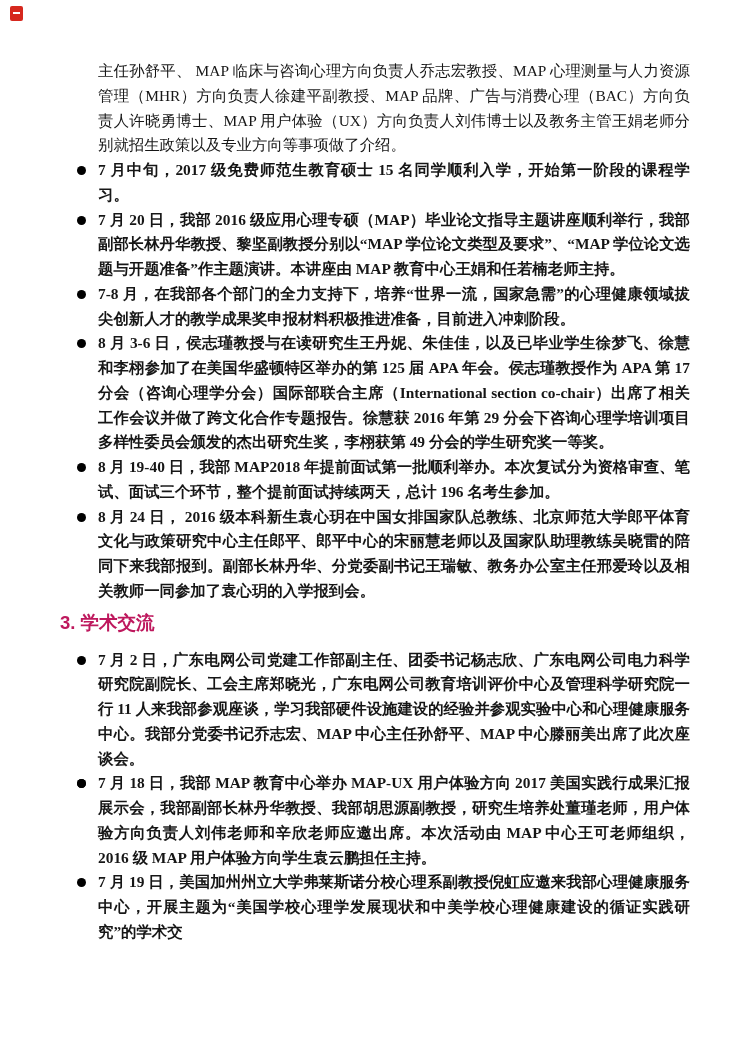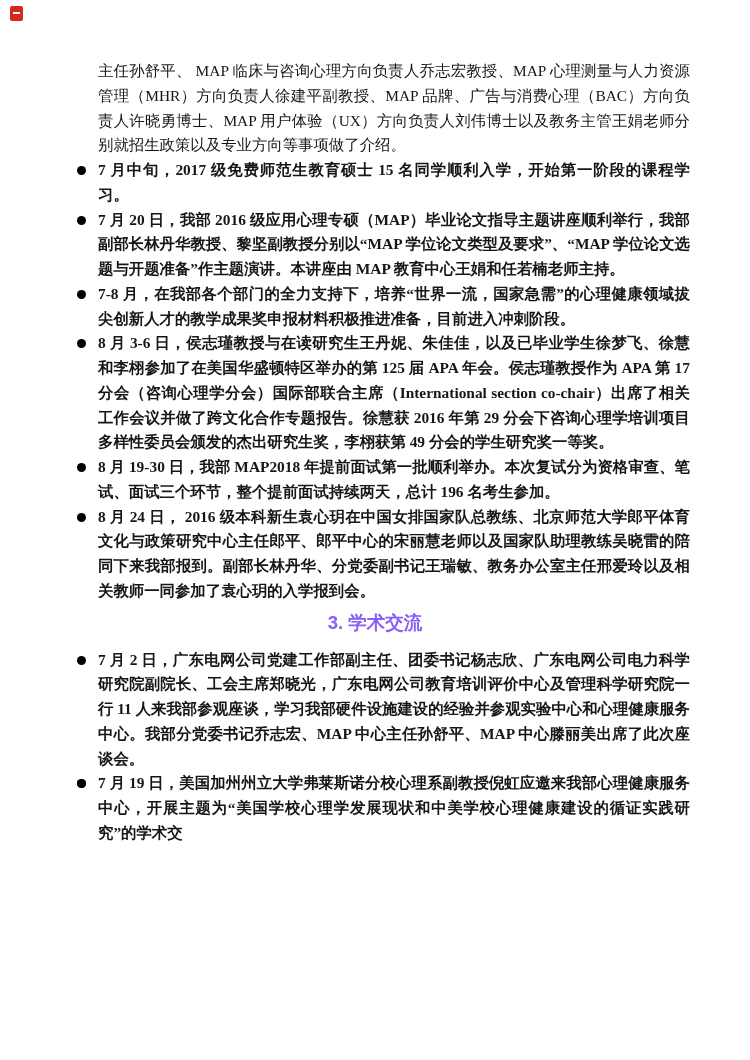--- a/index.html
+++ b/index.html
@@ -66,23 +66,23 @@
     width: 9px;
     height: 9px;
     background: #000000;
     border-radius: 50%;
   }
   h2.section-heading {
     font-family: "Liberation Sans", "DejaVu Sans", sans-serif;
     font-weight: bold;
     font-size: 18.5px;
     line-height: 26px;
-    color: #8b5cf6;
+    color: #be185d;
     margin: 6px 0 12px 0;
-    text-align: center;
+    text-align: left;
   }
 </style>
 </head>
 <body>
 
 <div class="page">
 
   <div class="stamp"></div>
 
   <div class="content">
@@ -101,38 +101,42 @@
       <li>
         <span class="dot"></span>
         <span>7-8 月，在我部各个部门的全力支持下，培养“世界一流，国家急需”的心理健康领域拔尖创新人才的教学成果奖申报材料积极推进准备，目前进入冲刺阶段。</span>
       </li>
       <li>
         <span class="dot"></span>
         <span>8 月 3-6 日，侯志瑾教授与在读研究生王丹妮、朱佳佳，以及已毕业学生徐梦飞、徐慧和李栩参加了在美国华盛顿特区举办的第 125 届 APA 年会。侯志瑾教授作为 APA 第 17 分会（咨询心理学分会）国际部联合主席（International section co-chair）出席了相关工作会议并做了跨文化合作专题报告。徐慧获 2016 年第 29 分会下咨询心理学培训项目多样性委员会颁发的杰出研究生奖，李栩获第 49 分会的学生研究奖一等奖。</span>
       </li>
       <li>
         <span class="dot"></span>
-        <span>8 月 19-30 日，我部 MAP2018 年提前面试第一批顺利举办。本次复试分为资格审查、笔试、面试三个环节，整个提前面试持续两天，总计 196 名考生参加。</span>
+        <span>8 月 19-40 日，我部 MAP2018 年提前面试第一批顺利举办。本次复试分为资格审查、笔试、面试三个环节，整个提前面试持续两天，总计 196 名考生参加。</span>
       </li>
       <li>
         <span class="dot"></span>
         <span>8 月 24 日， 2016 级本科新生袁心玥在中国女排国家队总教练、北京师范大学郎平体育文化与政策研究中心主任郎平、郎平中心的宋丽慧老师以及国家队助理教练吴晓雷的陪同下来我部报到。副部长林丹华、分党委副书记王瑞敏、教务办公室主任邢爱玲以及相关教师一同参加了袁心玥的入学报到会。</span>
       </li>
     </ul>
 
     <h2 class="section-heading">3. 学术交流</h2>
 
     <ul class="events">
       <li>
         <span class="dot"></span>
         <span>7 月 2 日，广东电网公司党建工作部副主任、团委书记杨志欣、广东电网公司电力科学研究院副院长、工会主席郑晓光，广东电网公司教育培训评价中心及管理科学研究院一行 11 人来我部参观座谈，学习我部硬件设施建设的经验并参观实验中心和心理健康服务中心。我部分党委书记乔志宏、MAP 中心主任孙舒平、MAP 中心滕丽美出席了此次座谈会。</span>
       </li>
       <li>
         <span class="dot"></span>
       </li>
       <li>
         <span class="dot"></span>
+        <span>7 月 18 日，我部 MAP 教育中心举办 MAP-UX 用户体验方向 2017 美国实践行成果汇报展示会，我部副部长林丹华教授、我部胡思源副教授，研究生培养处董瑾老师，用户体验方向负责人刘伟老师和辛欣老师应邀出席。本次活动由 MAP 中心王可老师组织，2016 级 MAP 用户体验方向学生袁云鹏担任主持。</span>
+      </li>
+      <li>
+        <span class="dot"></span>
         <span>7 月 19 日，美国加州州立大学弗莱斯诺分校心理系副教授倪虹应邀来我部心理健康服务中心，开展主题为“美国学校心理学发展现状和中美学校心理健康建设的循证实践研究”的学术交</span>
       </li>
     </ul>
 
   </div>
 </div>
 
 </body></html>

